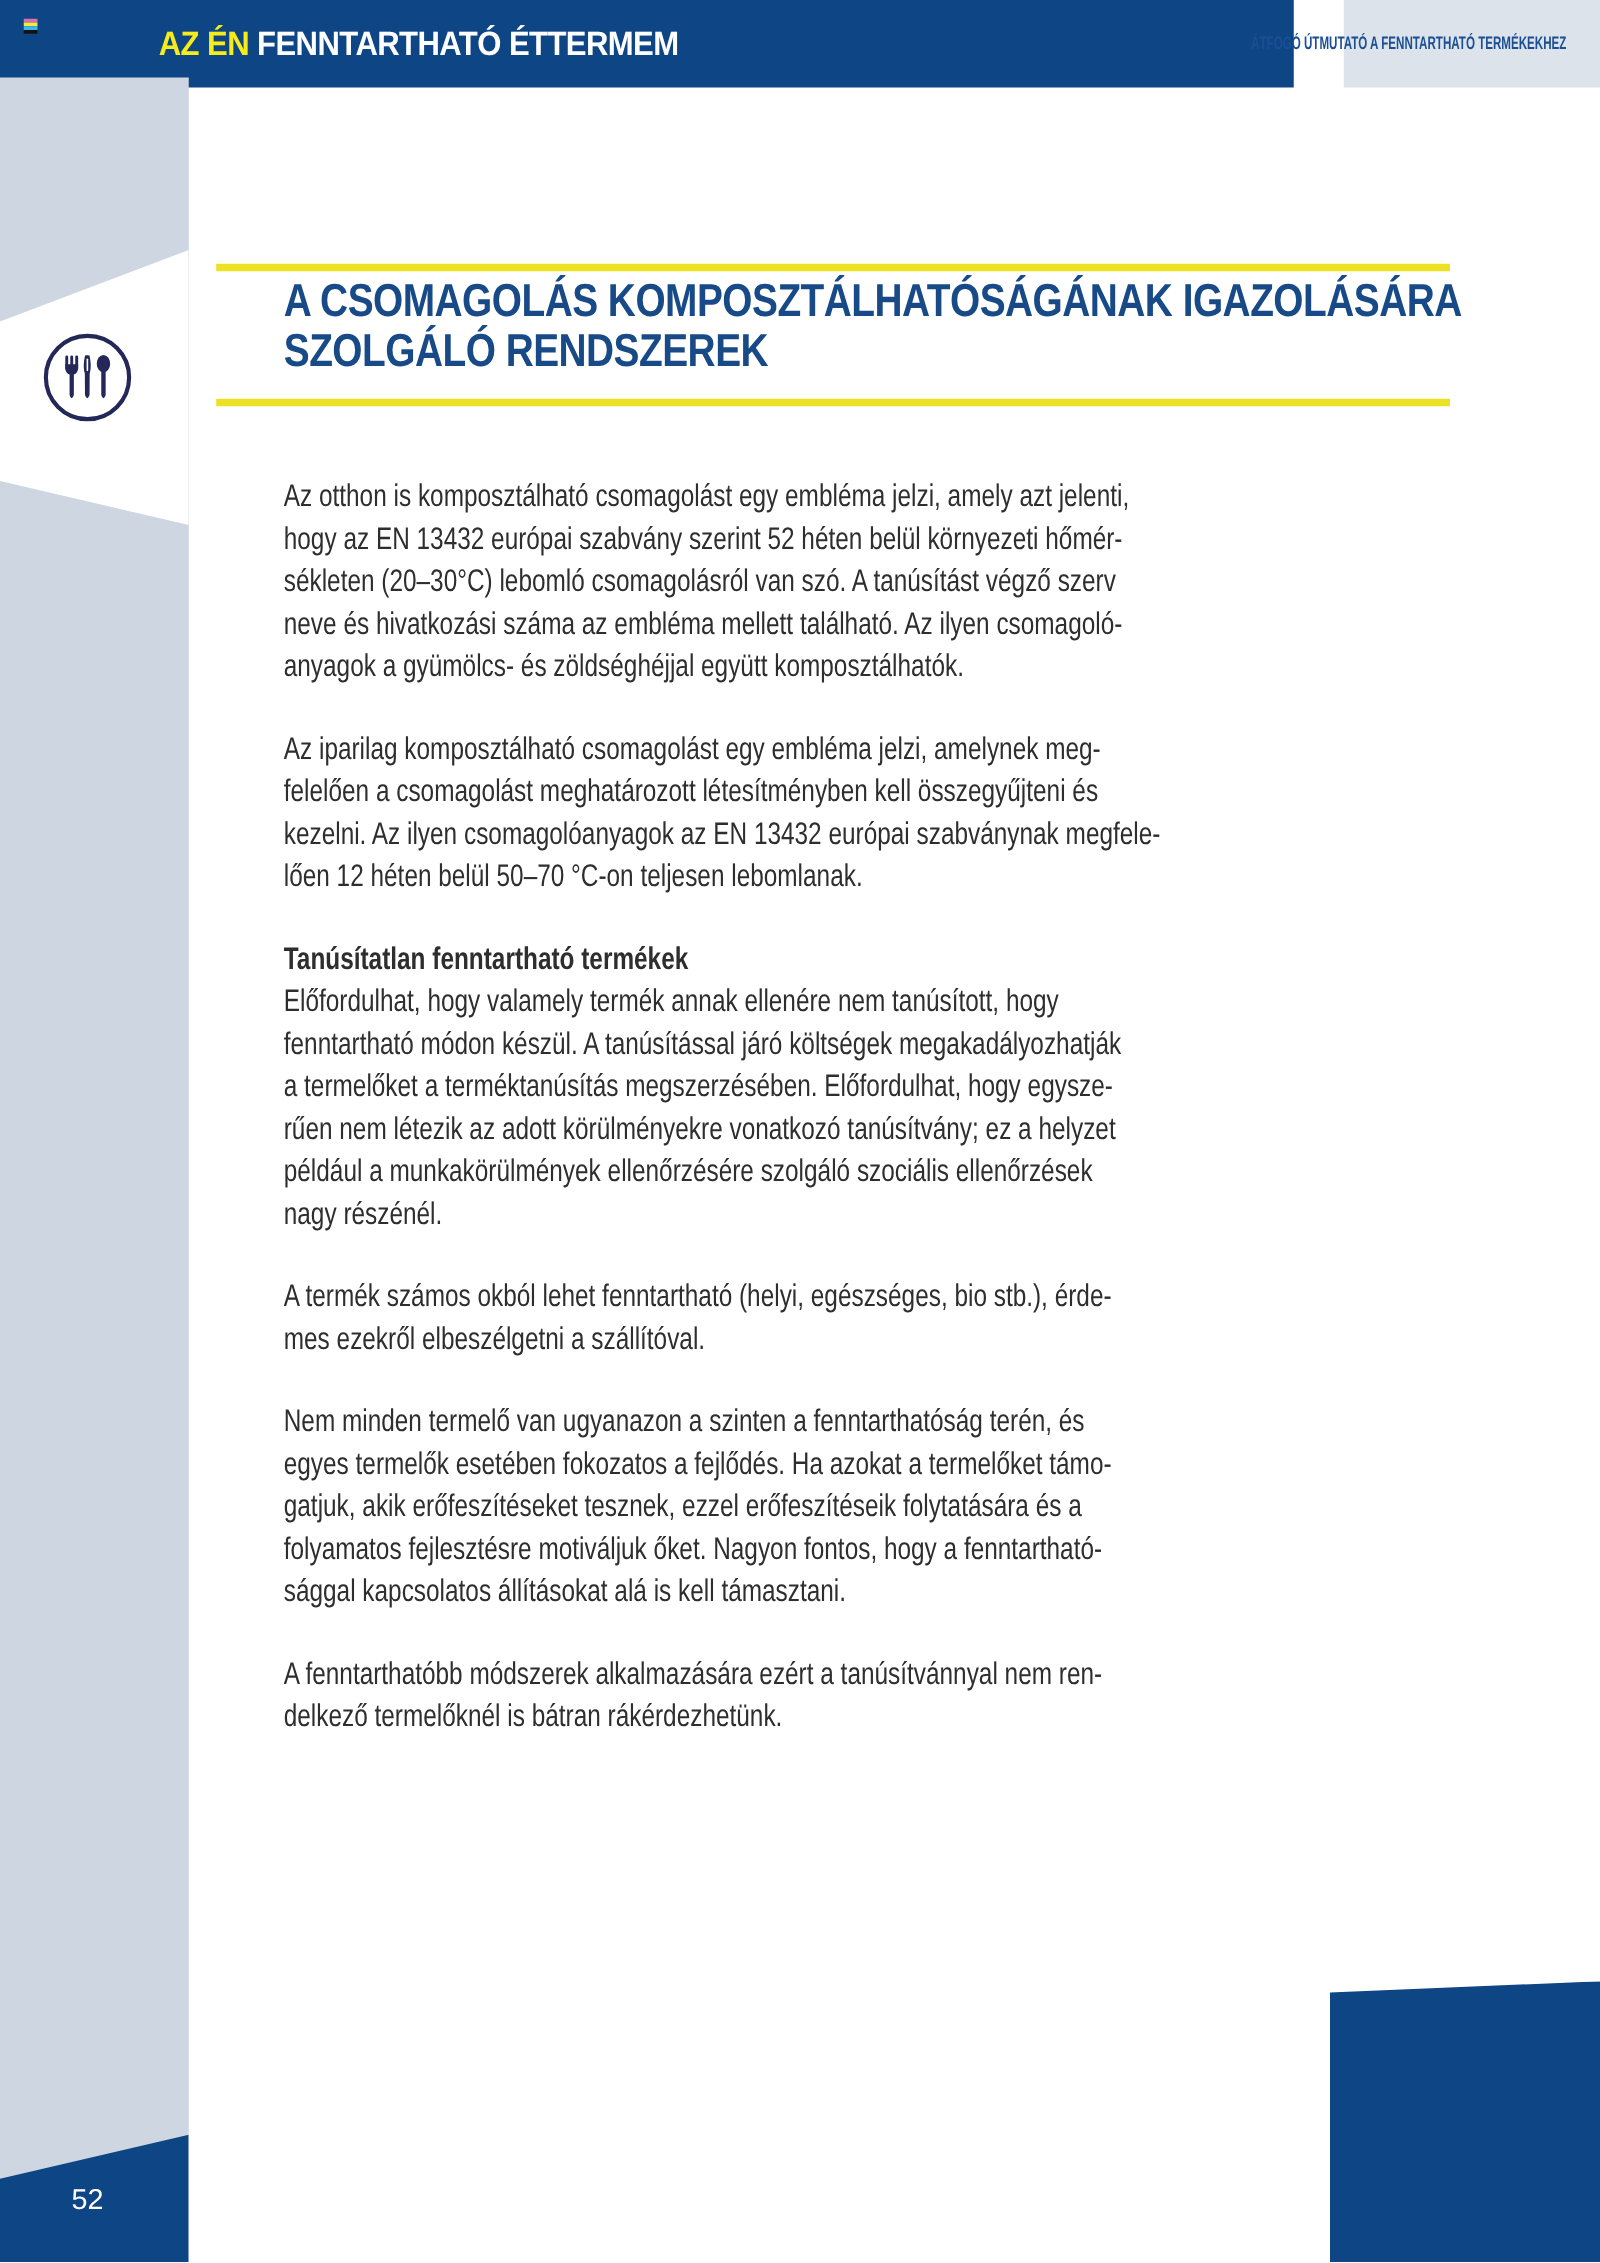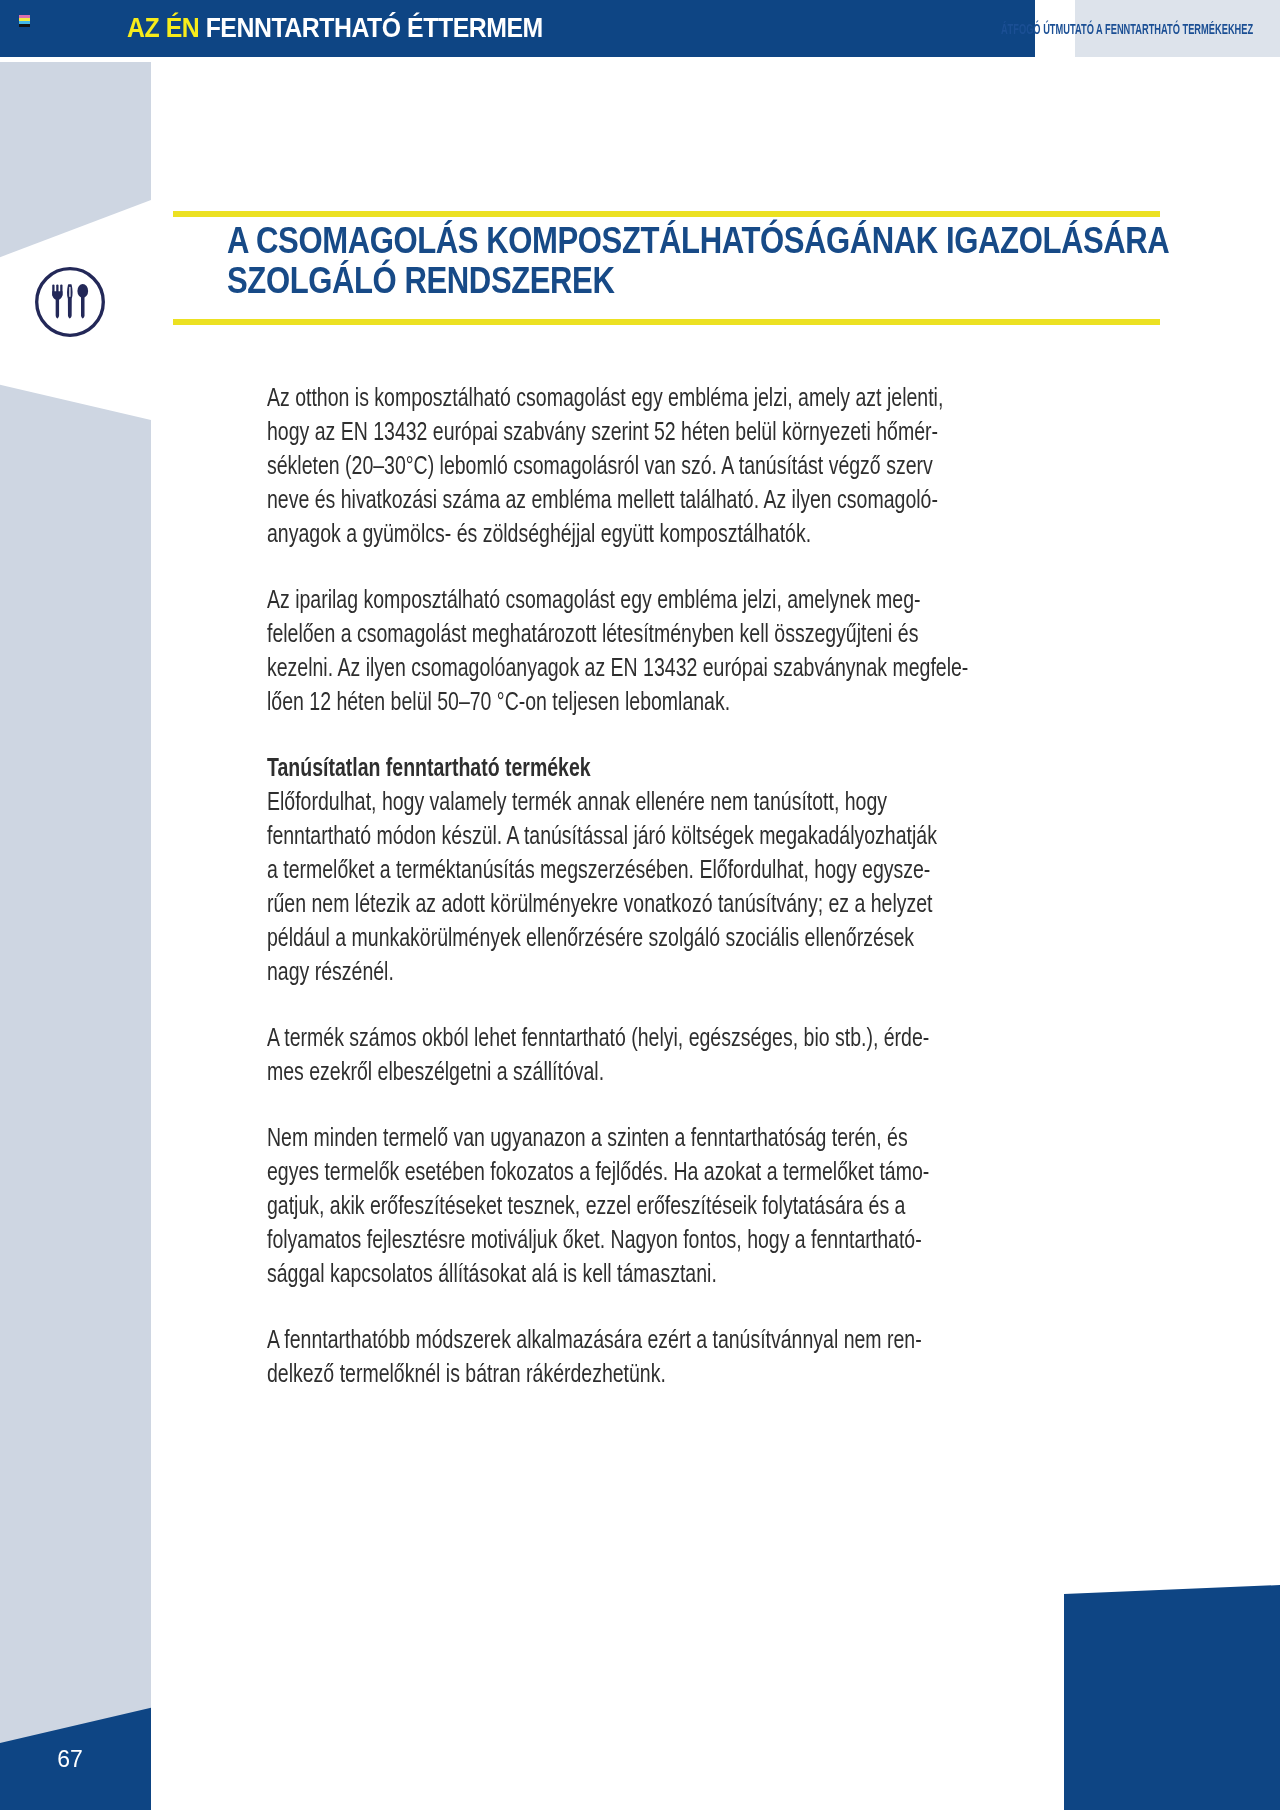--- a/index.html
+++ b/index.html
@@ -1,20 +1,20 @@
 <!DOCTYPE html>
 <html><head>
 <meta charset="utf-8">
 <style>
   html,body{margin:0;padding:0;background:#fff;}
   .page{position:relative;width:1280px;height:1810px;background:#ffffff;overflow:hidden;
         font-family:"Liberation Sans",sans-serif;}
 
   
-  .hdr{position:absolute;top:0;left:0;width:1280px;height:57px;display:flex;gap:40px;}
+  .hdr{position:absolute;top:0;left:0;width:1280px;height:70px;display:flex;gap:40px;}
   .hdr-left{width:1035px;background:#0e4584;position:relative;display:flex;align-items:center;}
   .hdr-right{flex:1;background:#dde3eb;position:relative;text-decoration:underline;}
   .reg{position:absolute;left:19px;top:15px;width:11px;display:flex;flex-direction:column;}
   .reg i{height:3px;display:block;}
   .reg i:nth-child(1){background:#d96fae;}
   .reg i:nth-child(2){background:#f0ea43;}
   .reg i:nth-child(3){background:#41b7e8;}
   .reg i:nth-child(4){background:#131313;}
   .brand{margin-left:127px;font-size:27px;font-weight:700;letter-spacing:-0.5px;color:#ffffff;
          white-space:nowrap;transform:scaleX(.92);transform-origin:0 50%;}
@@ -38,21 +38,21 @@
 
   
   .rule{position:absolute;left:173px;width:987px;height:6px;background:#ece122;}
   .rule-top{top:211px;}
   .rule-bot{top:319px;}
   .title{position:absolute;left:227px;top:221px;margin:0;width:1200px;
          font-size:37px;line-height:40px;font-weight:700;letter-spacing:-0.5px;color:#174a87;
          white-space:pre-line;transform:scaleX(.84);transform-origin:0 0;}
 
   
-  .bodycol{position:absolute;left:227px;top:380px;width:765px;margin-left:40px;}
+  .bodycol{position:absolute;left:227px;top:380px;width:765px;}
   .para{width:980px;transform:scaleX(.78);transform-origin:0 0;
         font-size:25px;line-height:34px;color:#2e2e2e;white-space:pre-line;
         margin:0 0 32px 0;}
   .subhead{font-weight:700;margin:0 0 0 0;}
 </style>
 </head>
 <body>
 
 <div class="page">
 
@@ -86,21 +86,21 @@
         <path d="M20.8 28.5h11.1v3.2c0 2.8-1.5 4.8-3.7 5.8v17.2c0 1.9-1.9 3.3-1.9 3.3s-1.8-1.4-1.8-3.3V37.5c-2.2-1-3.7-3-3.7-5.8z"></path>
         <path d="M37.9 21c-1.3 5.5-1.6 11.5-.2 15.5l.1 18.2c0 1.9 2 3.3 2 3.3s2-1.4 2-3.3l.1-18.2c1.4-4 1.1-10-.2-15.5 0 0-1.9-.6-3.8 0z"></path>
         <rect x="39.2" y="23.5" width="1.4" height="11" rx=".7" fill="#ffffff"></rect>
         <ellipse cx="53.8" cy="28" rx="5.8" ry="7.4"></ellipse>
         <path d="M51.9 34.5h3.8v20.2c0 1.9-1.9 3.3-1.9 3.3s-1.9-1.4-1.9-3.3z"></path>
       </g>
     </svg>
   </div>
 
   <div class="wedge"></div>
-  <div class="pnum">67</div>
+  <div class="pnum">52</div>
 
   <div class="corner"></div>
 
   <div class="rule rule-top"></div>
   <h1 class="title">A CSOMAGOLÁS KOMPOSZTÁLHATÓSÁGÁNAK IGAZOLÁSÁRA
 SZOLGÁLÓ RENDSZEREK</h1>
   <div class="rule rule-bot"></div>
 
   <main class="bodycol">
     <p class="para">Az otthon is komposztálható csomagolást egy embléma jelzi, amely azt jelenti,

